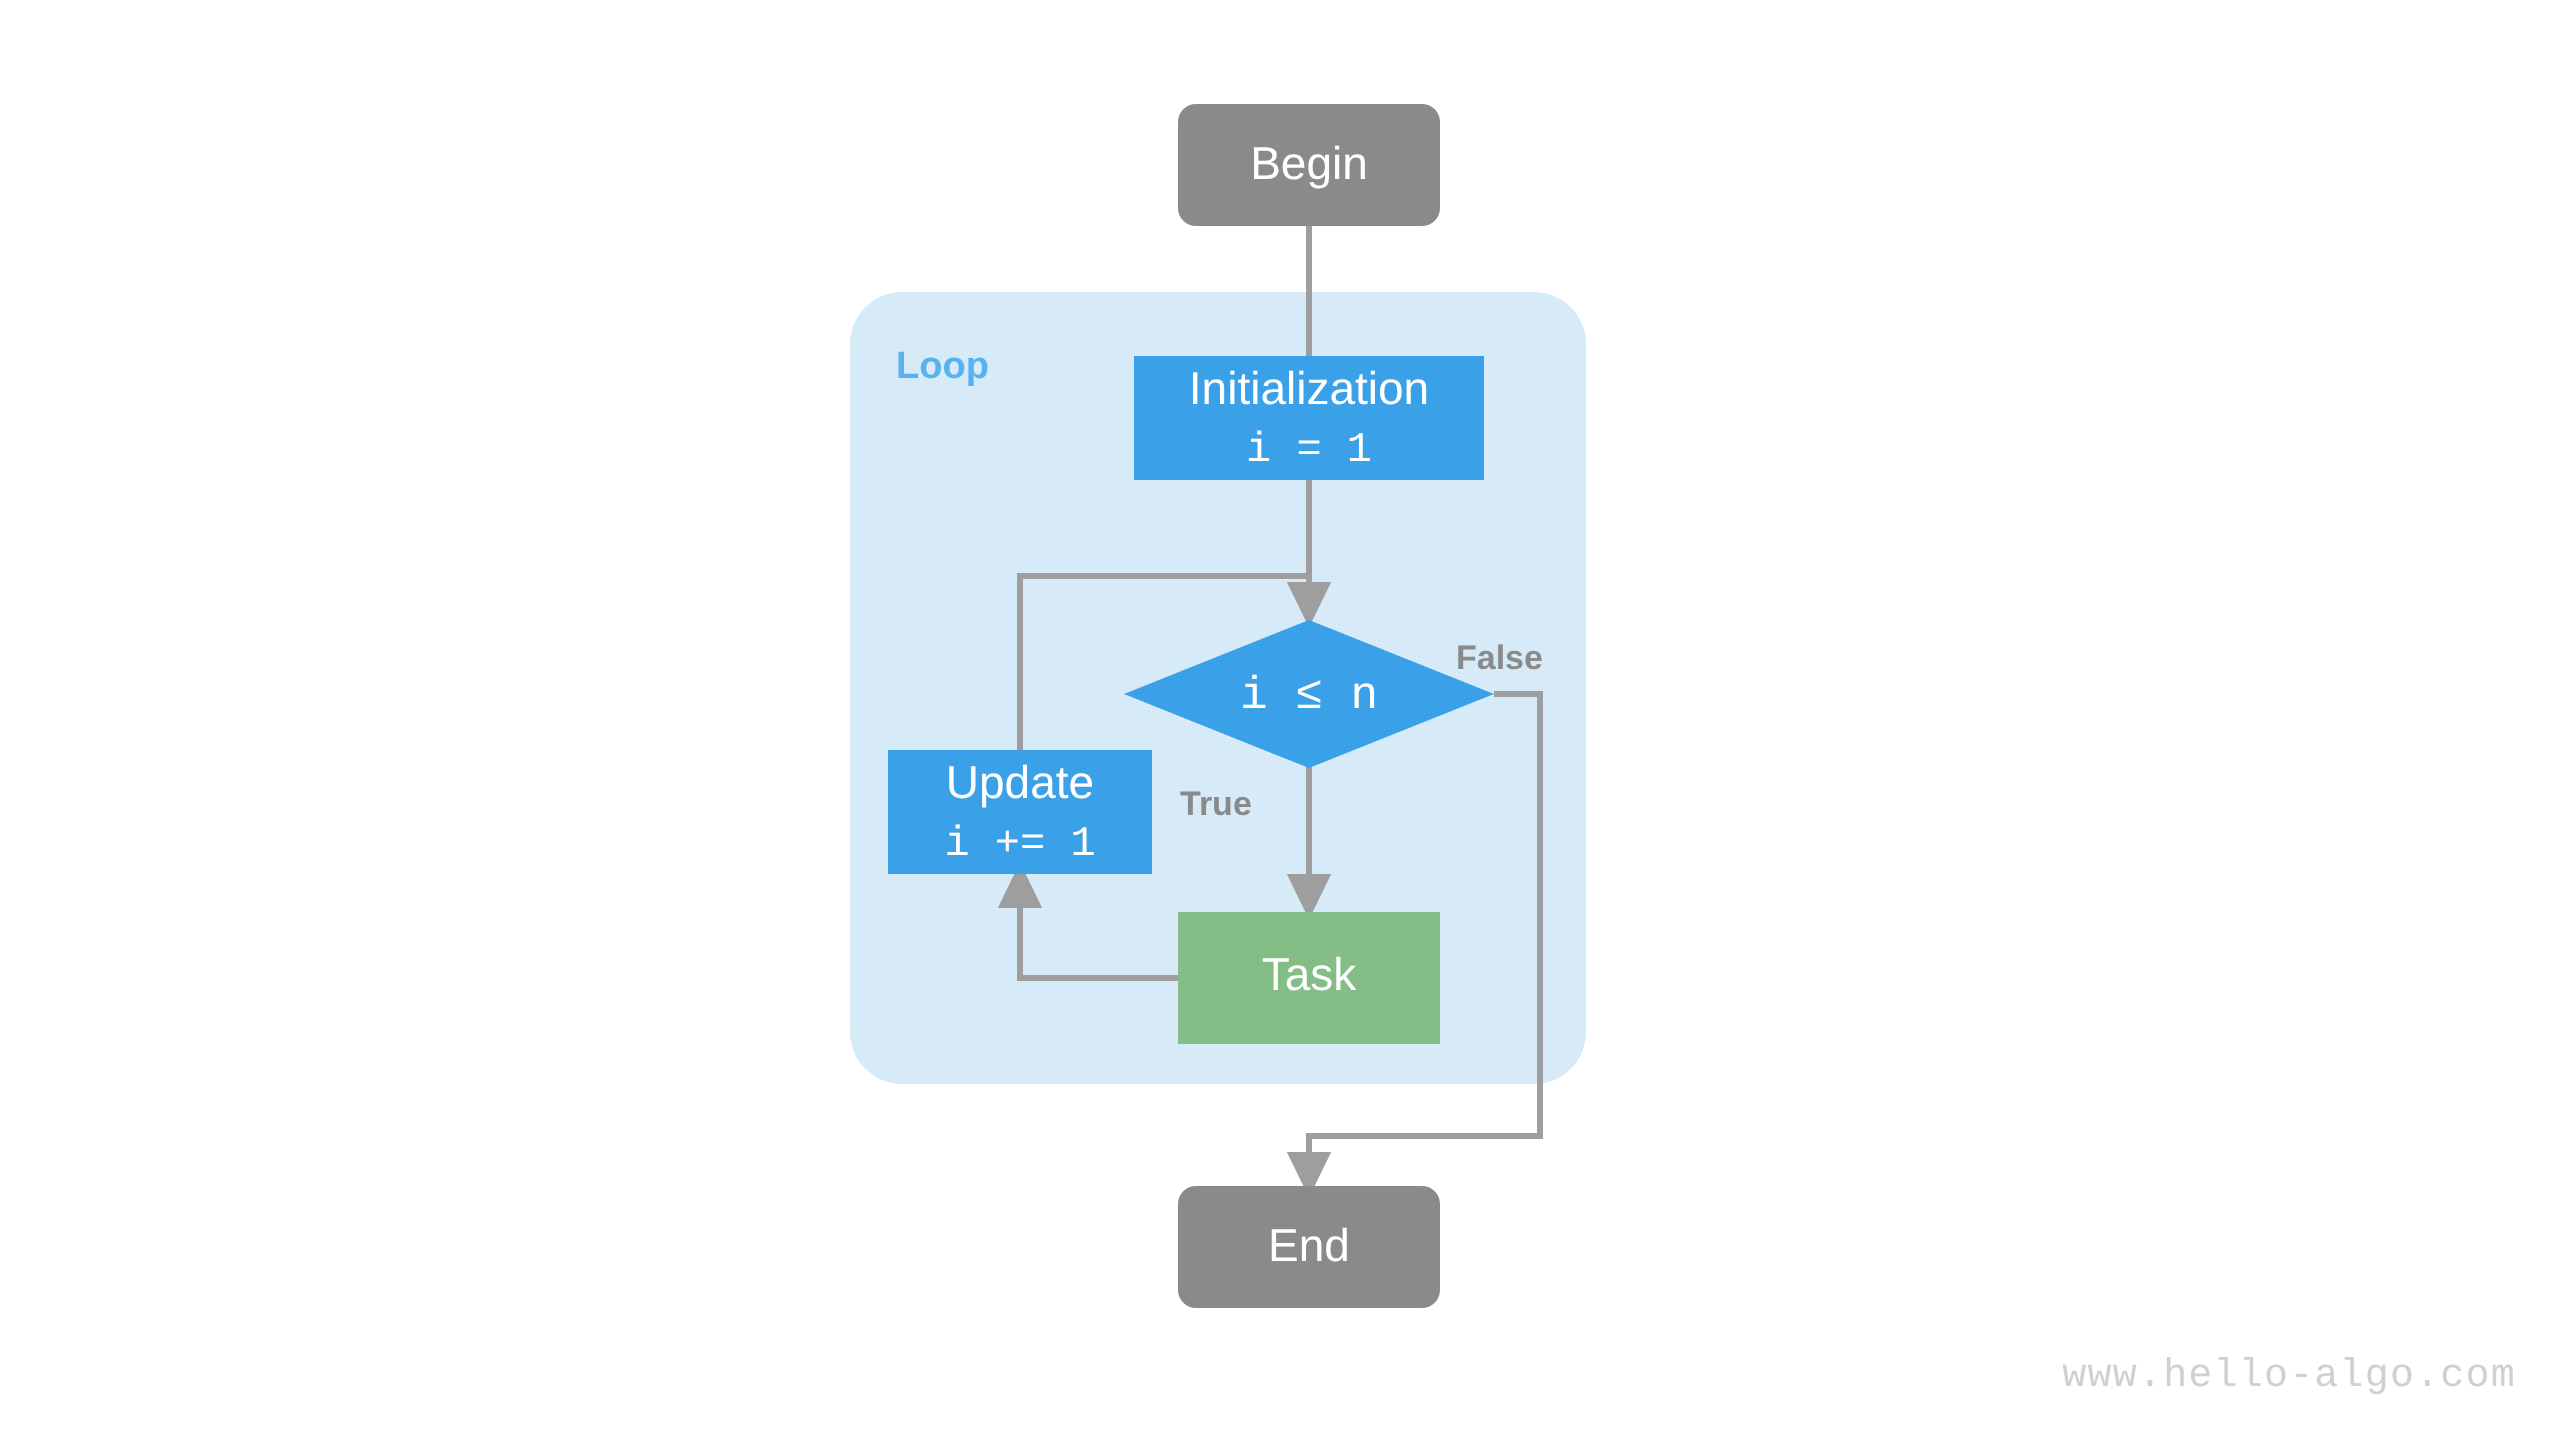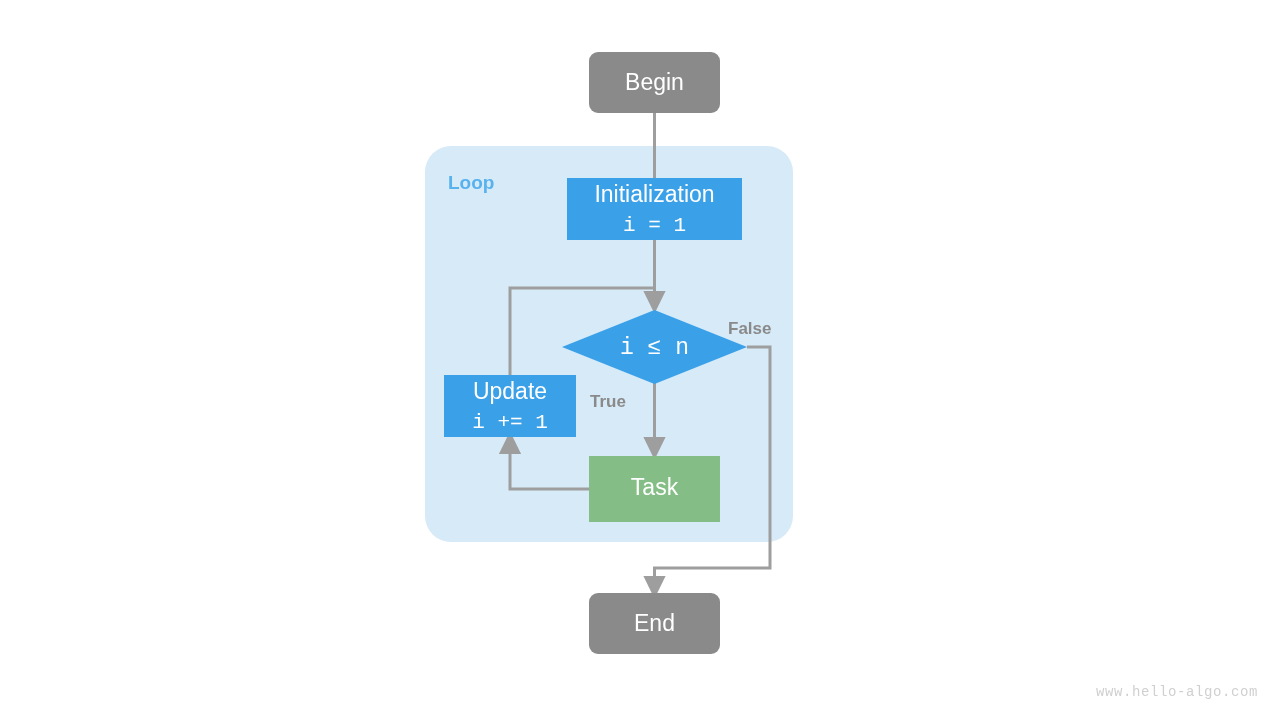--- a/index.html
+++ b/index.html
@@ -67,21 +67,21 @@
     stroke-width: 3;
     fill: none;
     stroke-linecap: butt;
     stroke-linejoin: miter;
   }
   .watermark {
     position: absolute;
     right: 22px;
     bottom: 20px;
     font-family: "Liberation Mono", "DejaVu Sans Mono", monospace;
-    font-size: 14px;
+    font-size: 20px;
     letter-spacing: 0.6px;
     color: #d0d0d0;
     white-space: nowrap;
   }
 </style>
 </head>
 <body>
 
 <div id="stage">
 

